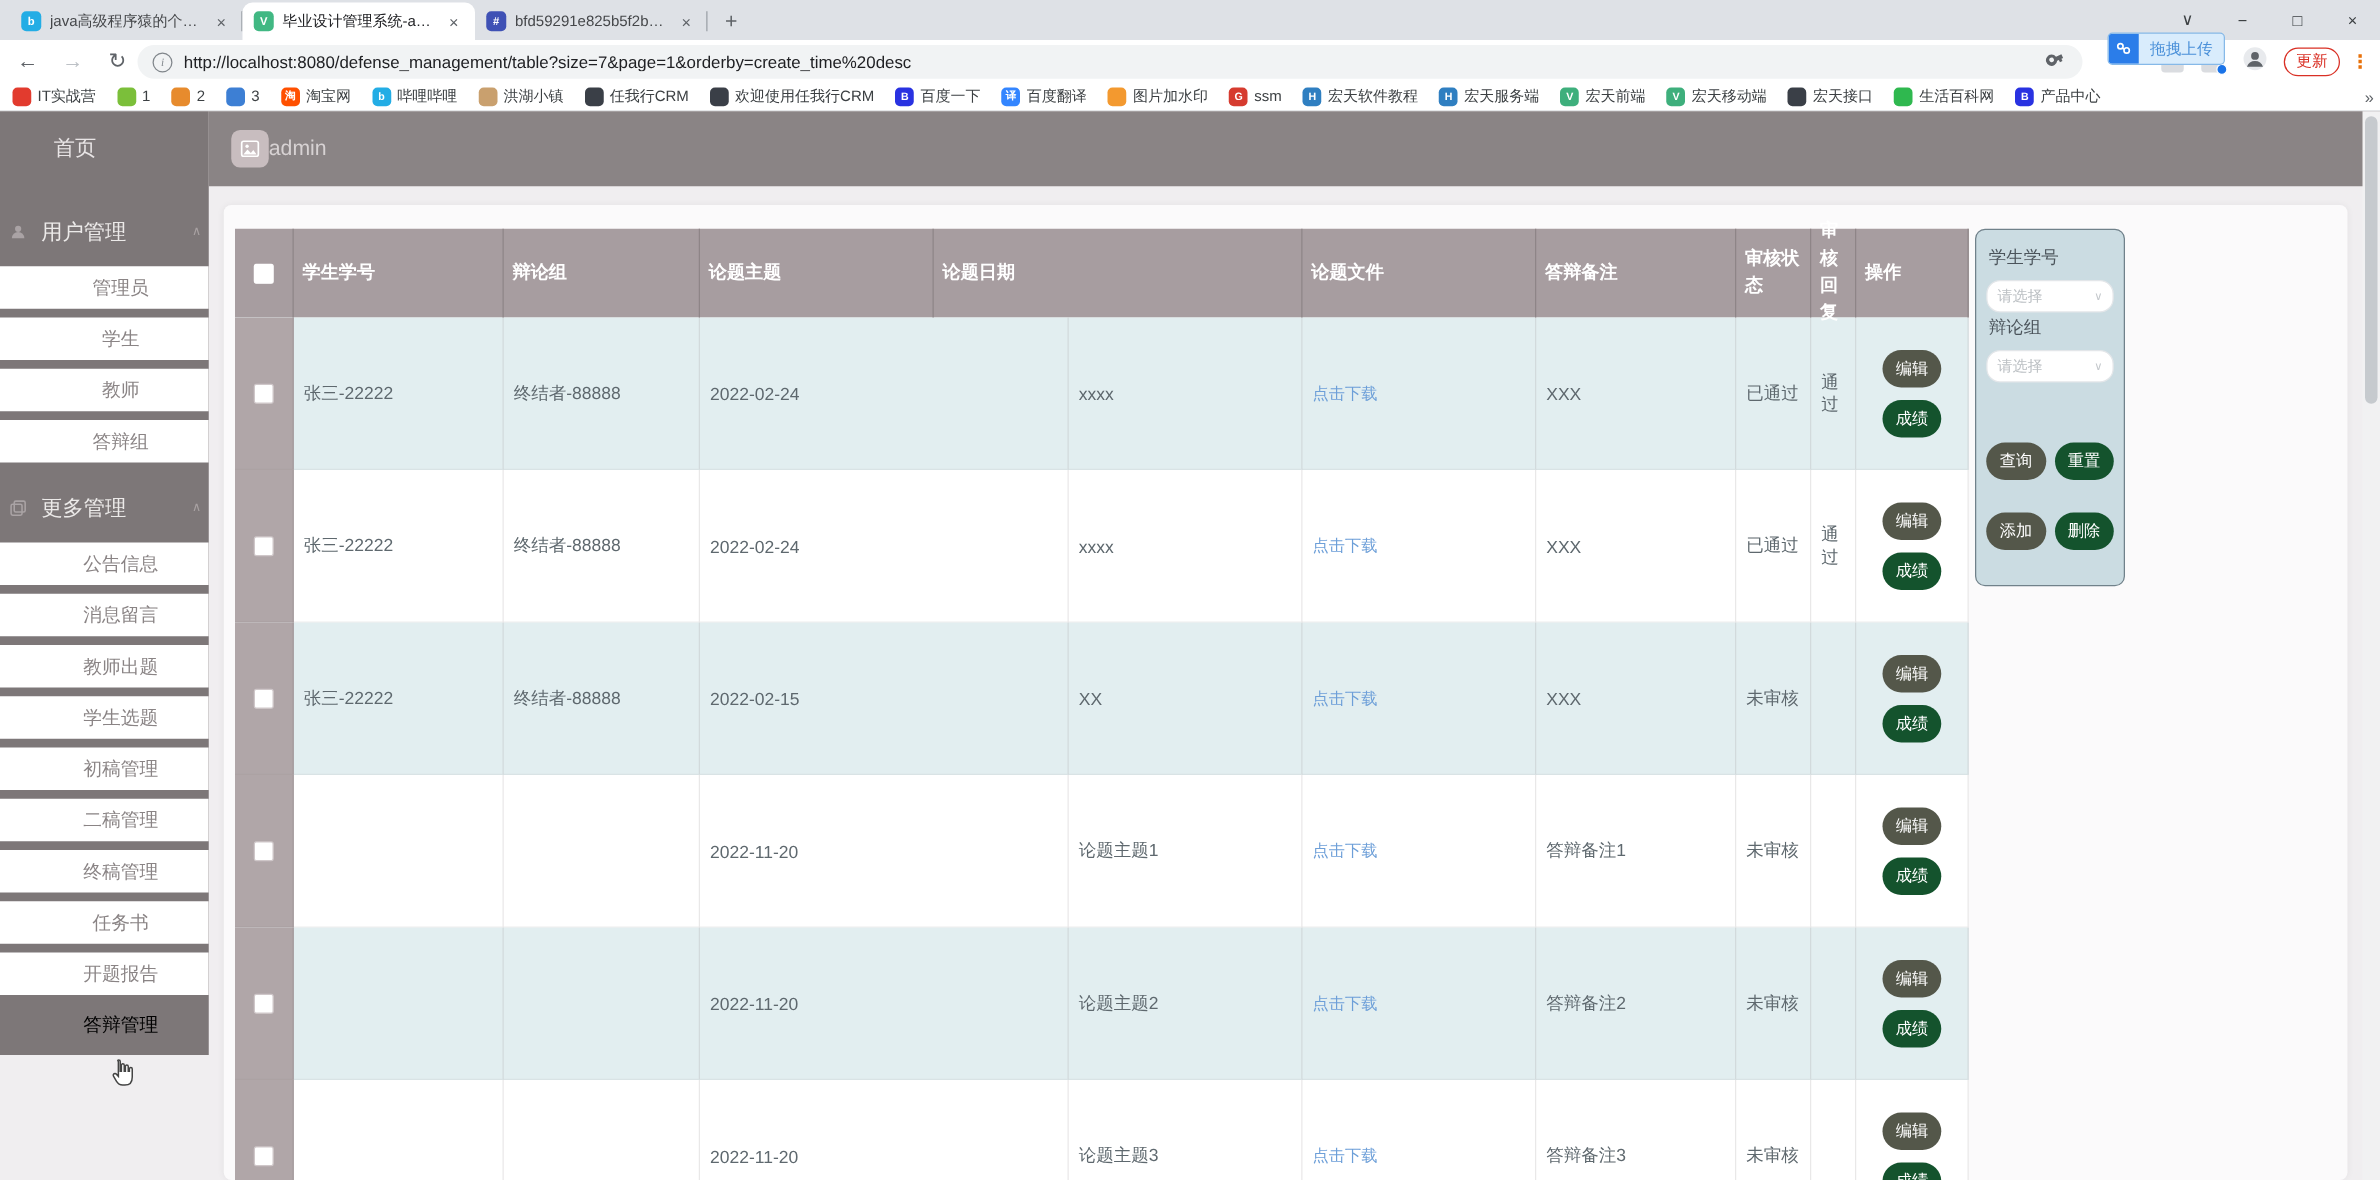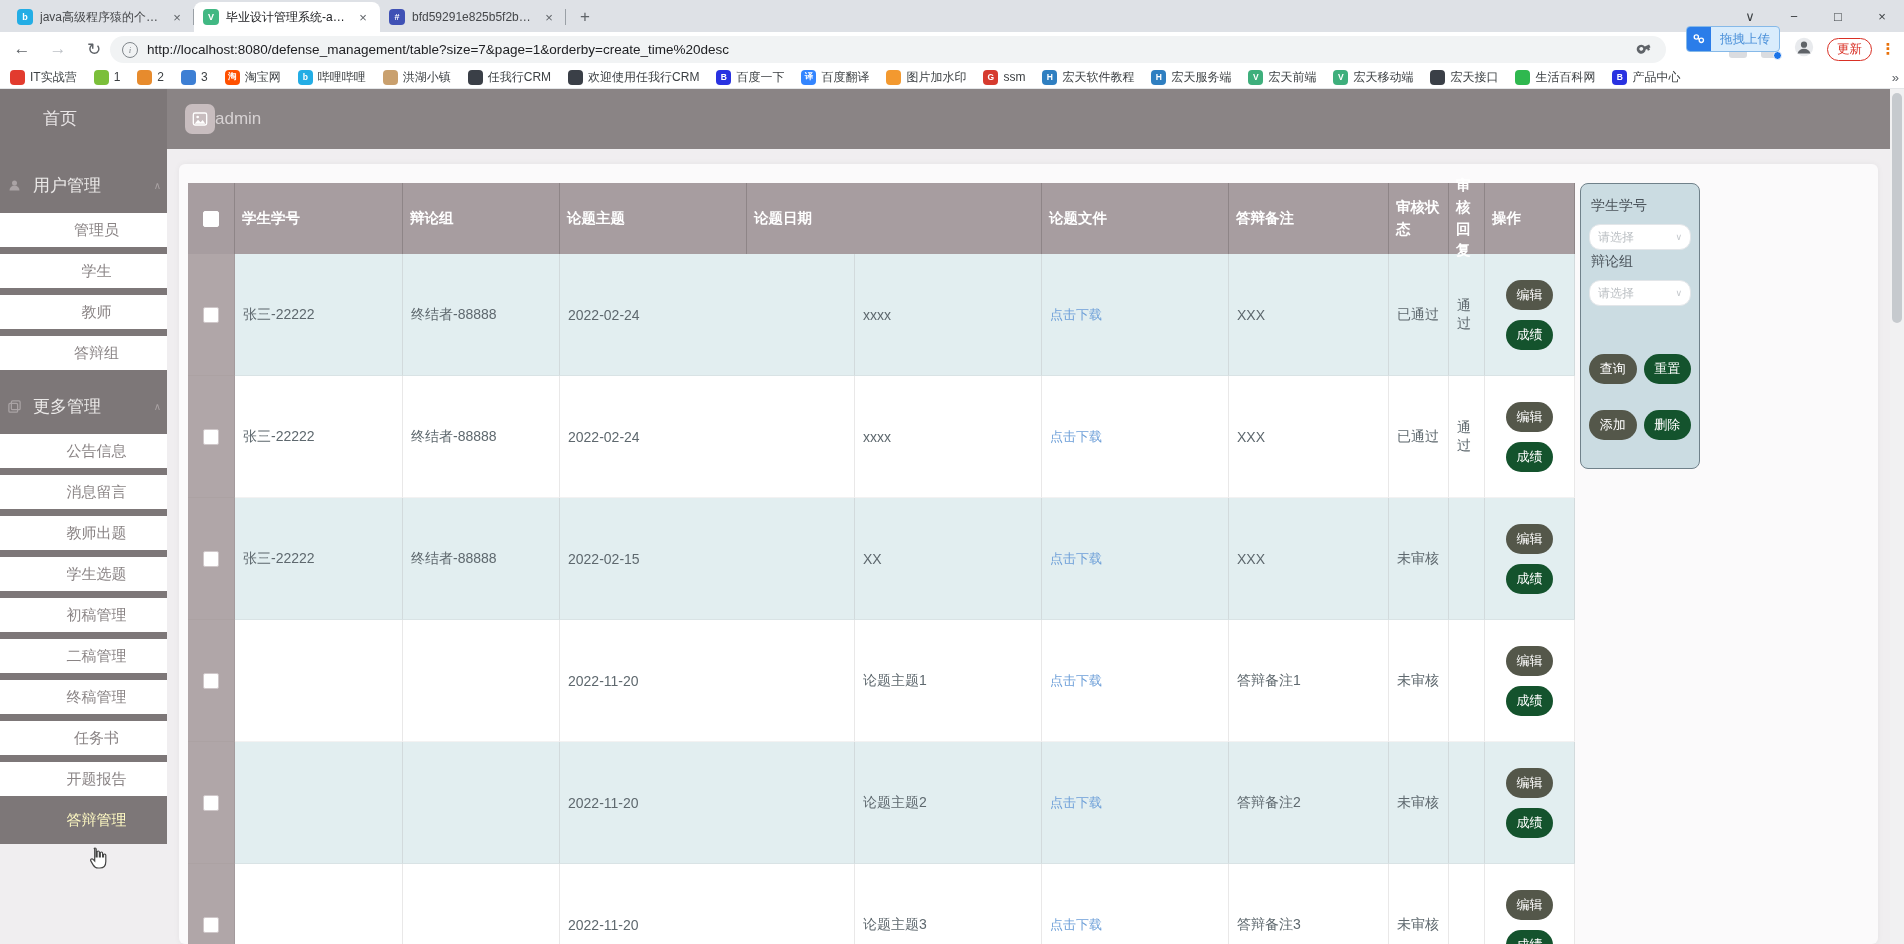--- a/index.html
+++ b/index.html
@@ -48,21 +48,21 @@
   .bm-overflow{position:absolute;right:5px;top:0;height:22px;display:flex;align-items:center;color:#5f6368;font-size:13px;}
   
   .page{position:absolute;left:0;top:89px;width:1904px;height:855px;background:#f0eef0;}
   .sidebar{position:absolute;left:0;top:0;width:167px;height:755px;background:#7d7778;overflow:hidden;}
   .side-home{height:60px;line-height:60px;padding-left:43px;color:#e9e5e6;font-size:17px;}
   .side-group{height:48px;margin-top:12px;display:flex;align-items:center;color:#eceae9;font-size:17px;}
   .side-group .gicon{width:16px;margin-left:7px;margin-right:10px;display:flex;align-items:center;opacity:.75;}
   .side-group .chev{margin-left:auto;margin-right:6px;font-size:10px;color:#a9a2a3;}
   .side-item{height:34px;margin-bottom:7px;background:#fff;color:#8a8485;font-size:15px;
              display:flex;align-items:center;justify-content:center;padding-left:26px;box-sizing:border-box;}
-  .side-item.active{background:transparent;color:#fef9c3;}
+  .side-item.active{background:transparent;color:#000000;}
   .side-items{margin-top:4px;}
   .topbar{position:absolute;left:167px;top:0;width:1737px;height:60px;background:#8a8485;display:flex;align-items:center;}
   .avatar{width:30px;height:30px;border-radius:7px;background:#c8bdbf;margin-left:18px;display:flex;align-items:center;justify-content:center;}
   .admin-name{font-size:17px;color:#d7d2d3;}
   .card{position:absolute;left:179px;top:75px;width:1699px;height:780px;background:#fbfafb;border-radius:6px;box-shadow:0 0 6px rgba(0,0,0,.05);}
   
   .tbl{position:absolute;left:188px;top:94px;width:1387px;}
   .trow,.thead{display:flex;}
   .thead{background:#a79da0;height:71px;}
   .thead .cell{color:#fff;font-size:14.5px;font-weight:bold;border-right:1px solid #8e8587;

